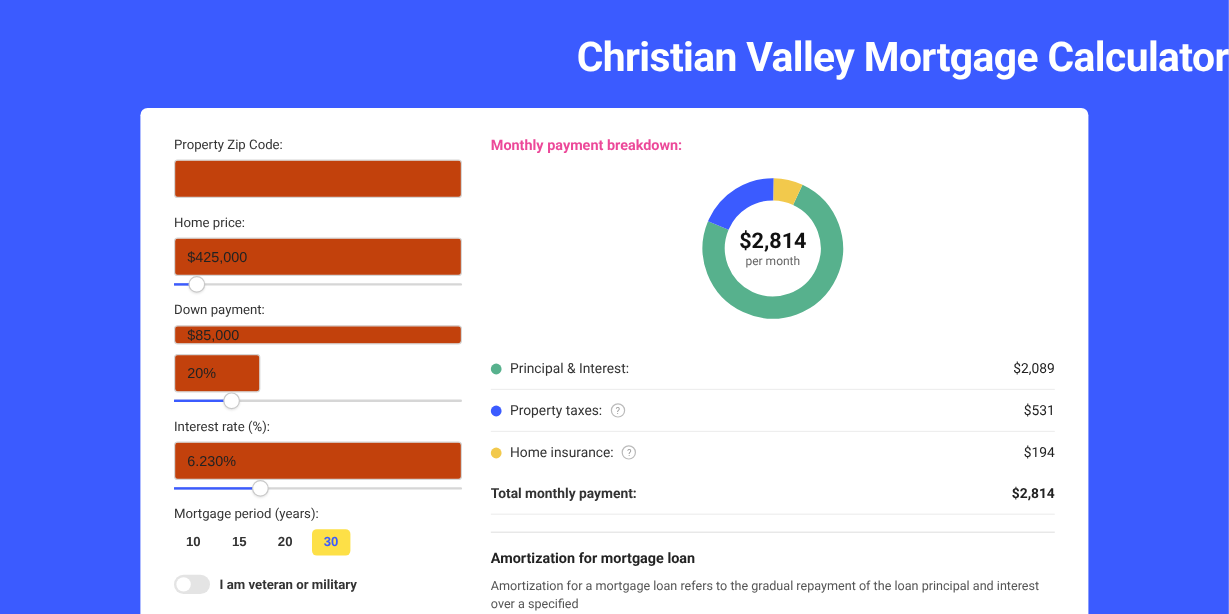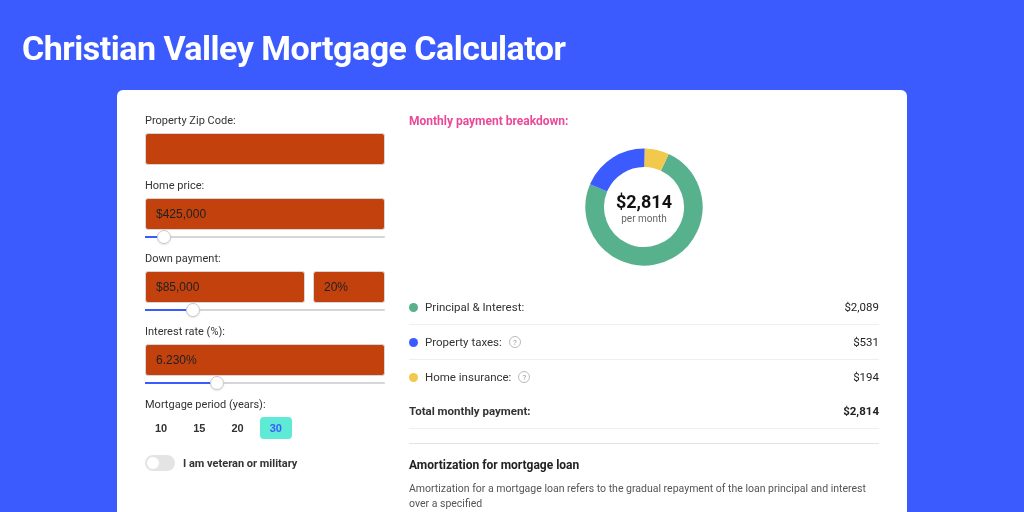--- a/index.html
+++ b/index.html
@@ -1,20 +1,20 @@
 <!DOCTYPE html>
 <html><head>
 <meta charset="utf-8">
 <style>
   * { box-sizing: border-box; margin: 0; padding: 0; }
   html, body { width: 1024px; height: 512px; overflow: hidden; font-family: -apple-system, BlinkMacSystemFont, "Segoe UI", Roboto, Arial, sans-serif; }
   body { background: #3b5bff; }
 
   .hero {
-    text-align: left;
+    text-align: right;
     padding: 28px 0 22px 0;
     margin-left: 22px;
   }
   .hero h1 {
     color: #ffffff;
     font-size: 34px;
     font-weight: 700;
     letter-spacing: -0.5px;
   }
 
@@ -49,20 +49,21 @@
     border: 1px solid #d6d6d6;
     border-radius: 3px;
     padding: 0 10px;
     font-size: 12px;
     color: #222;
     background: #c2410c;
   }
   .dual {
     display: flex;
     gap: 8px;
+    flex-direction: column;
   }
   .dual .input.pct { width: 72px; flex: none; }
   .dual .input.main { flex: 1; }
 
   .slider-track {
     position: relative;
     height: 2px;
     background: #d6d6d6;
     margin-top: 6px;
     border-radius: 2px;
@@ -91,21 +92,21 @@
     padding: 5px 10px;
     border: none;
     border-radius: 4px;
     background: transparent;
     font-size: 11px;
     font-weight: 700;
     color: #333;
     cursor: pointer;
   }
   .period-btn.active {
-    background: #5eead4;
+    background: #fde047;
     color: #3b5bff;
   }
 
   .vet {
     display: flex;
     align-items: center;
     gap: 8px;
     margin-top: 16px;
   }
   .toggle {

